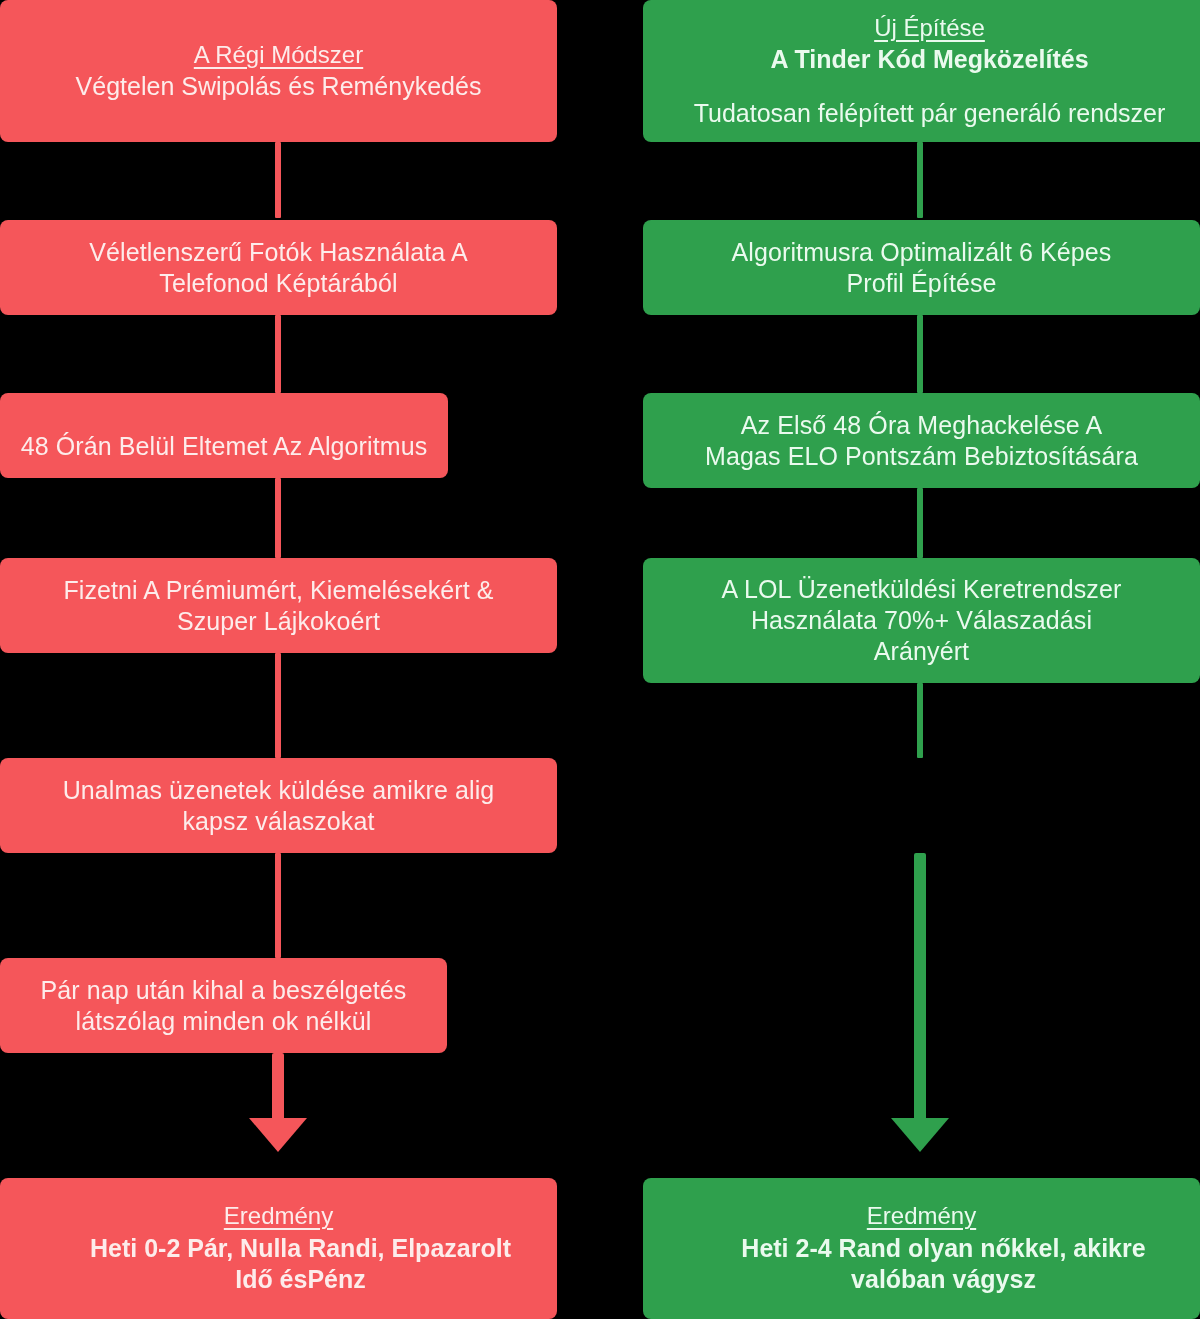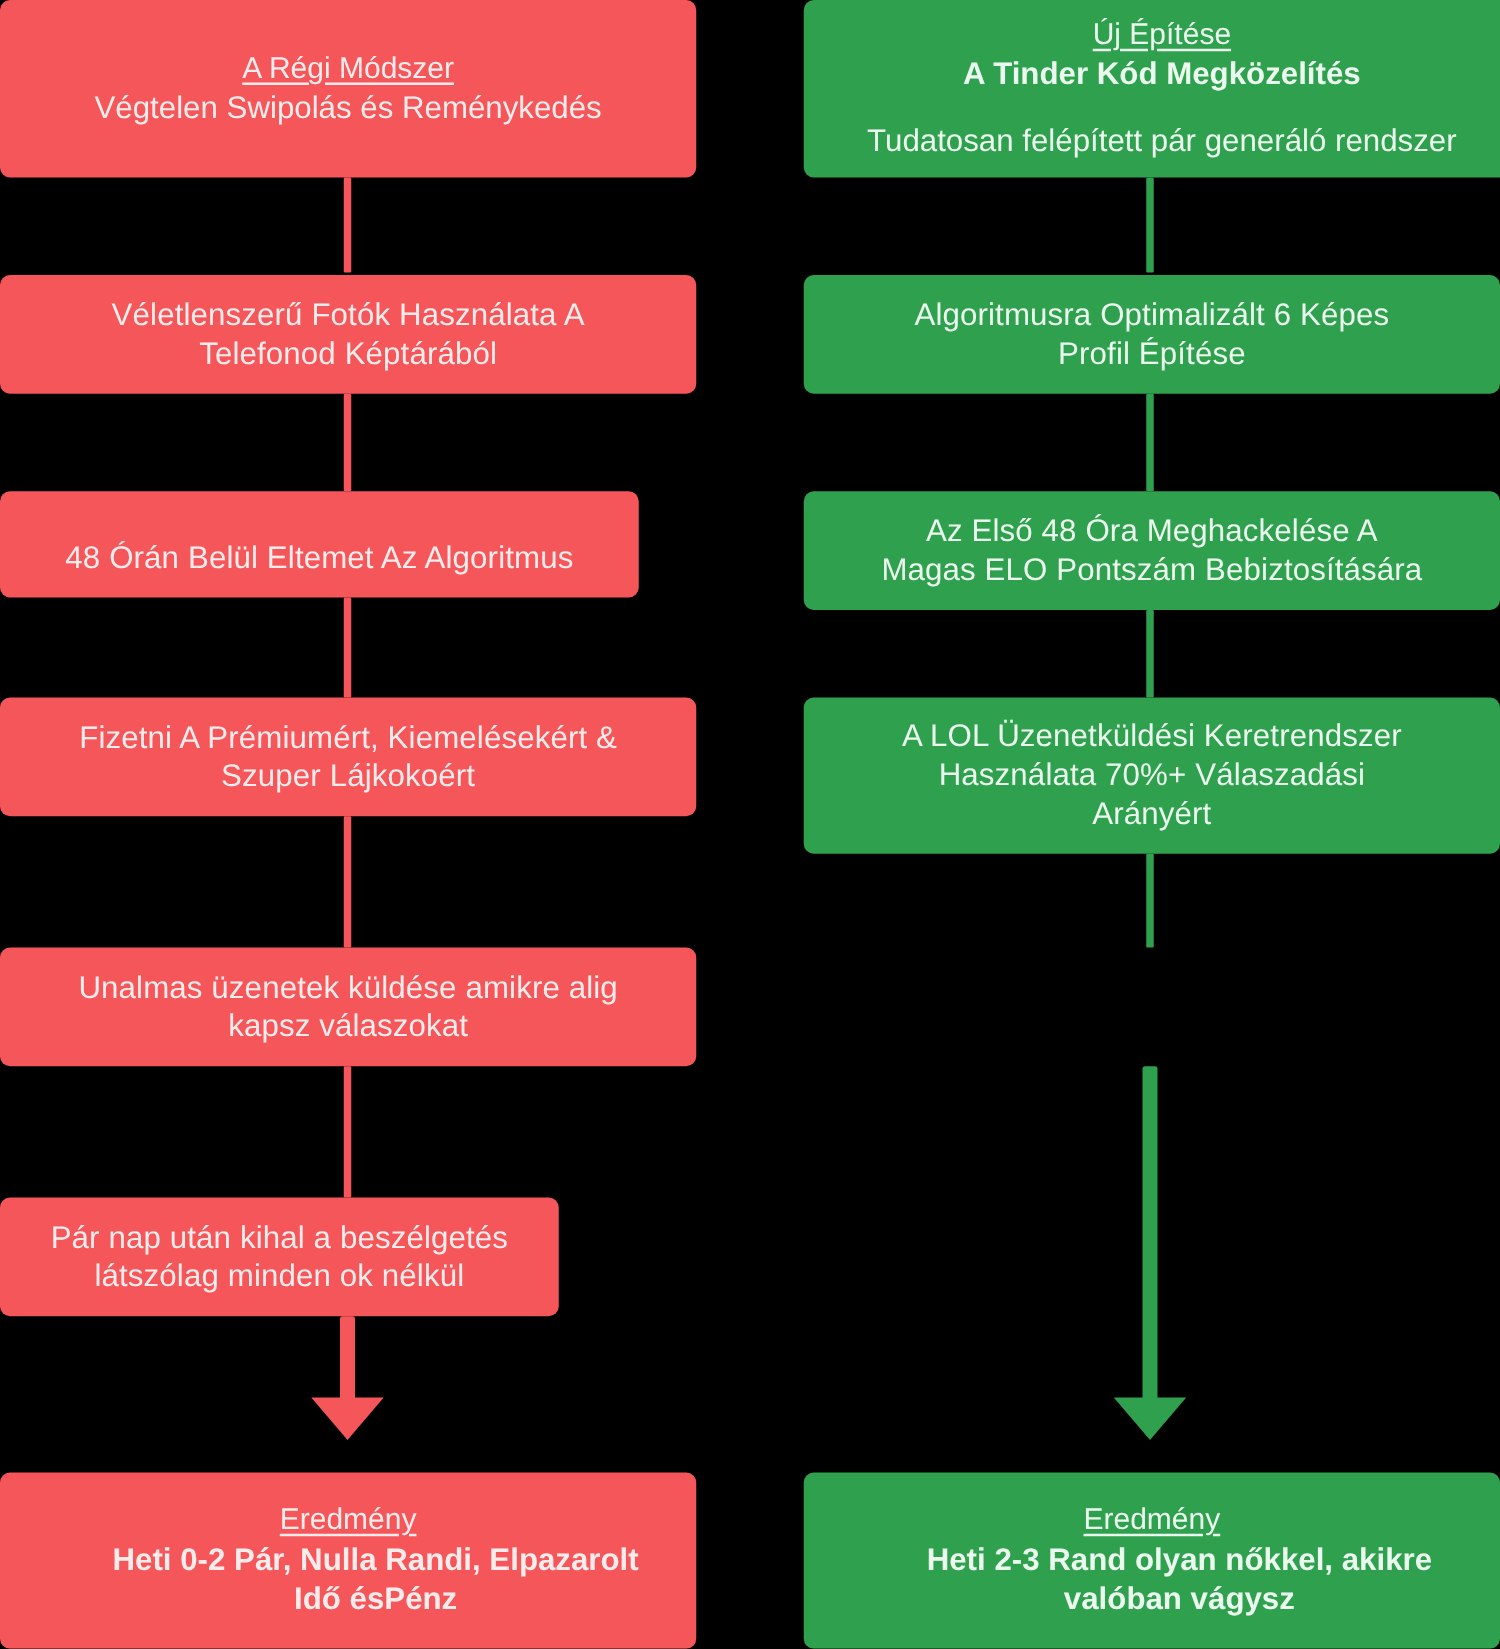--- a/index.html
+++ b/index.html
@@ -117,21 +117,21 @@
 
   <div class="connector red" style="left:275px; top:142px; width:6px; height:76px;"></div>
 
   <div class="box red" style="left:0px; top:220px; width:557px; height:95px;">
     <div class="body-text">Véletlenszerű Fotók Használata A
 Telefonod Képtárából</div>
   </div>
 
   <div class="connector red" style="left:275px; top:315px; width:6px; height:78px;"></div>
 
-  <div class="box red" style="left:0px; top:393px; width:511px; height:85px;">
+  <div class="box red" style="left:0px; top:393px; width:448px; height:85px;">
     <div class="body-text nowrap">48 Órán Belül Eltemet Az Algoritmus</div>
   </div>
 
   <div class="connector red" style="left:275px; top:478px; width:6px; height:80px;"></div>
 
   <div class="box red" style="left:0px; top:558px; width:557px; height:95px;">
     <div class="body-text">Fizetni A Prémiumért, Kiemelésekért &amp;
 Szuper Lájkokoért</div>
   </div>
 
@@ -187,17 +187,17 @@
   </div>
 
   <div class="connector green" style="left:917px; top:683px; width:6px; height:75px;"></div>
 
 
   <div class="arrowline green" style="left:914px; top:853px; width:12px; height:272px;"></div>
   <div class="arrowhead green" style="left:891px; top:1118px;"></div>
 
   <div class="box green footer" style="left:643px; top:1178px; width:557px; height:141px;">
     <div class="kicker">Eredmény</div>
-    <div class="headline">Heti 2-3 Rand olyan nőkkel, akikre
+    <div class="headline">Heti 2-4 Rand olyan nőkkel, akikre
 valóban vágysz</div>
   </div>
 
 </div>
 
 </body></html>

